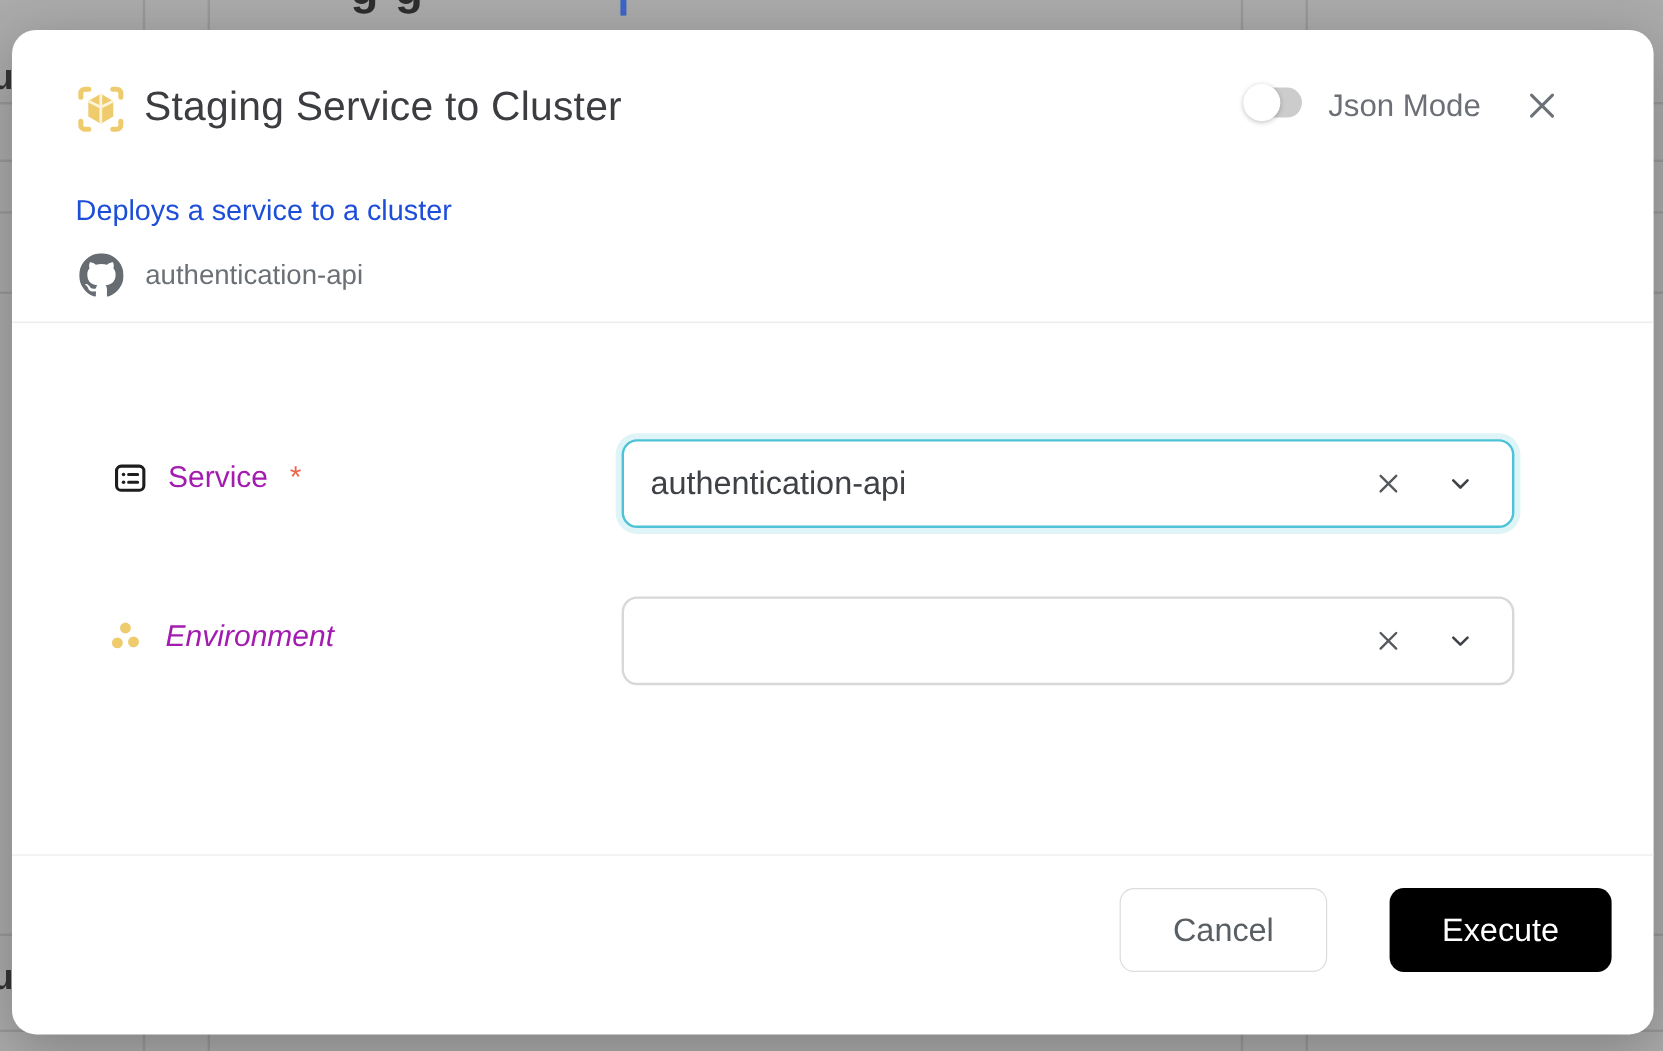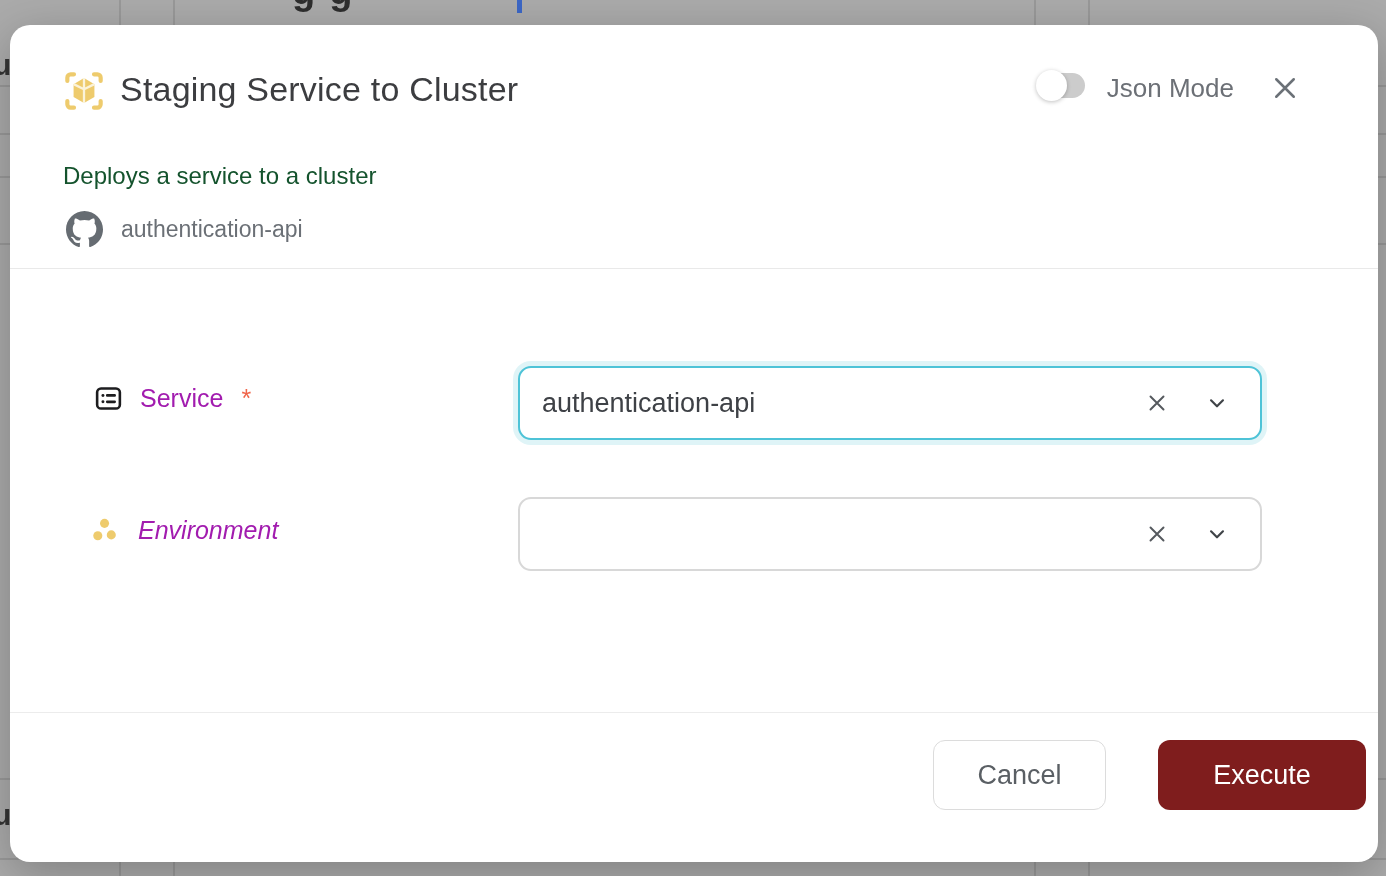--- a/index.html
+++ b/index.html
@@ -26,21 +26,21 @@
   .dialog-title { position:absolute; left:110px; top:45px; font-size:34px; font-weight:500;
                   color:#3c3d40; letter-spacing:0.2px; }
 
   .header-right { position:absolute; right:78px; top:48px; display:flex; align-items:flex-start; gap:22px; }
   .toggle { position:relative; width:46px; height:25px; border-radius:13px; background:#cccccc; cursor:pointer; }
   .toggle-knob { position:absolute; left:-3px; top:-3px; width:31px; height:31px; border-radius:50%;
                  background:#fff; box-shadow:0 1px 4px rgba(0,0,0,0.25); }
   .toggle-label { font-size:26px; color:#6c7076; }
   .close-btn { width:30px; height:30px; margin-left:14px; cursor:pointer; display:flex; align-items:center; justify-content:center; }
 
-  .dialog-subtitle { position:absolute; left:53px; top:137px; font-size:24px; color:#14532d; }
+  .dialog-subtitle { position:absolute; left:53px; top:137px; font-size:24px; color:#1d4ed8; }
   .repo-row { position:absolute; left:56px; top:186px; display:flex; align-items:center; gap:18px; }
   .repo-name { font-size:23px; color:#6b7076; }
 
   .header-divider { position:absolute; left:0; top:243px; width:100%; height:1px; background:#e9e9e9; }
   .footer-divider { position:absolute; left:0; top:687px; width:100%; height:1px; background:#ececec; }
 
   
   .field-label { position:absolute; display:flex; align-items:center; gap:16px; }
   .field-label .label-text { font-size:25px; color:#a21caf; }
   .required-mark { font-size:25px; color:#f0654a; margin-left:2px; }
@@ -56,21 +56,21 @@
   .cb-value { font-size:27px; color:#3e4146; }
   .chip { background:#f4f4f4; border-radius:10px; padding:9px 19px; font-size:27px; color:#4b4e54; }
   .cb-controls { position:absolute; right:30px; top:0; height:100%; display:flex; align-items:center; gap:34px; }
   .icon-btn { width:26px; height:26px; cursor:pointer; display:flex; align-items:center; justify-content:center; }
 
   
   .btn { position:absolute; top:715px; height:70px; border-radius:12px; font-size:27px;
          display:flex; align-items:center; justify-content:center; cursor:pointer;
          font-family:"Liberation Sans","DejaVu Sans",sans-serif; }
   .btn-cancel { left:923px; width:173px; background:#fff; border:1.5px solid #dcdcdc; color:#5a5f64; }
-  .btn-execute { left:1148px; width:208px; background:#7f1d1d; border:none; color:#ffffff; }
+  .btn-execute { left:1148px; width:185px; background:#000000; border:none; color:#ffffff; }
 </style>
 </head>
 <body>
 
 <div class="screen">
 
   <div class="backdrop">
     <div class="bg-vline" style="left:119px"></div>
     <div class="bg-vline" style="left:173px"></div>
     <div class="bg-vline" style="left:1034px"></div>

